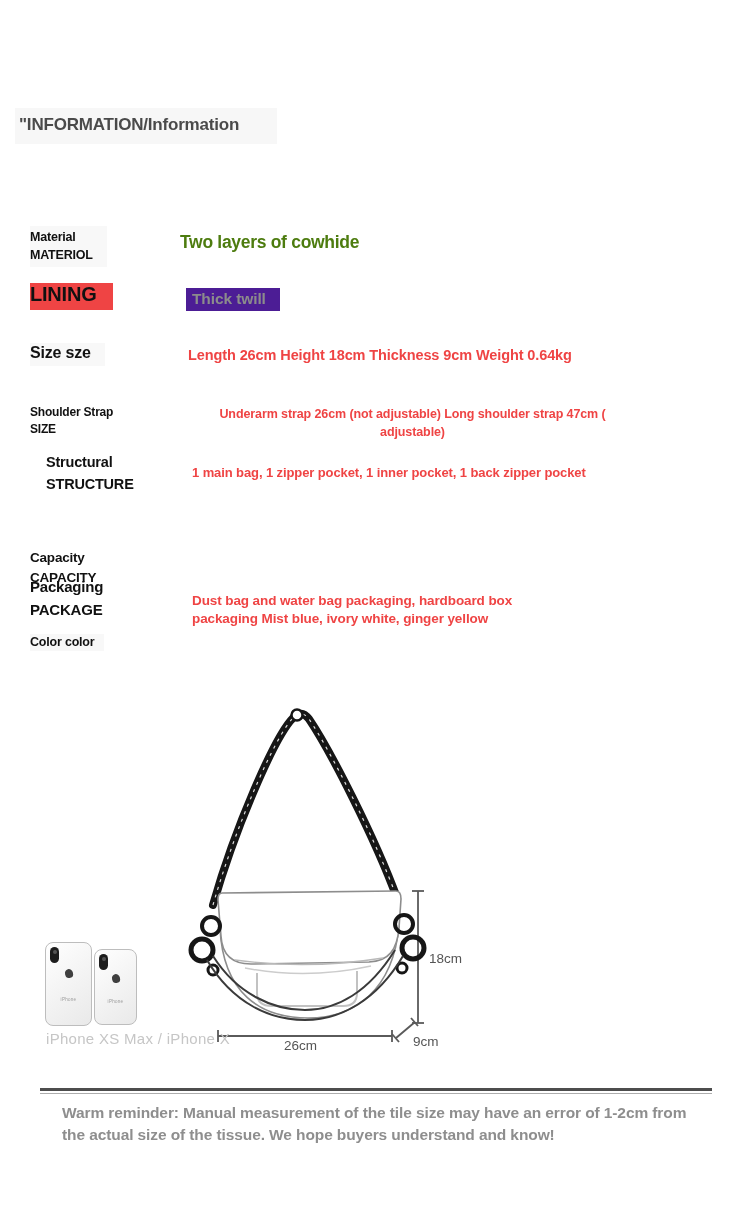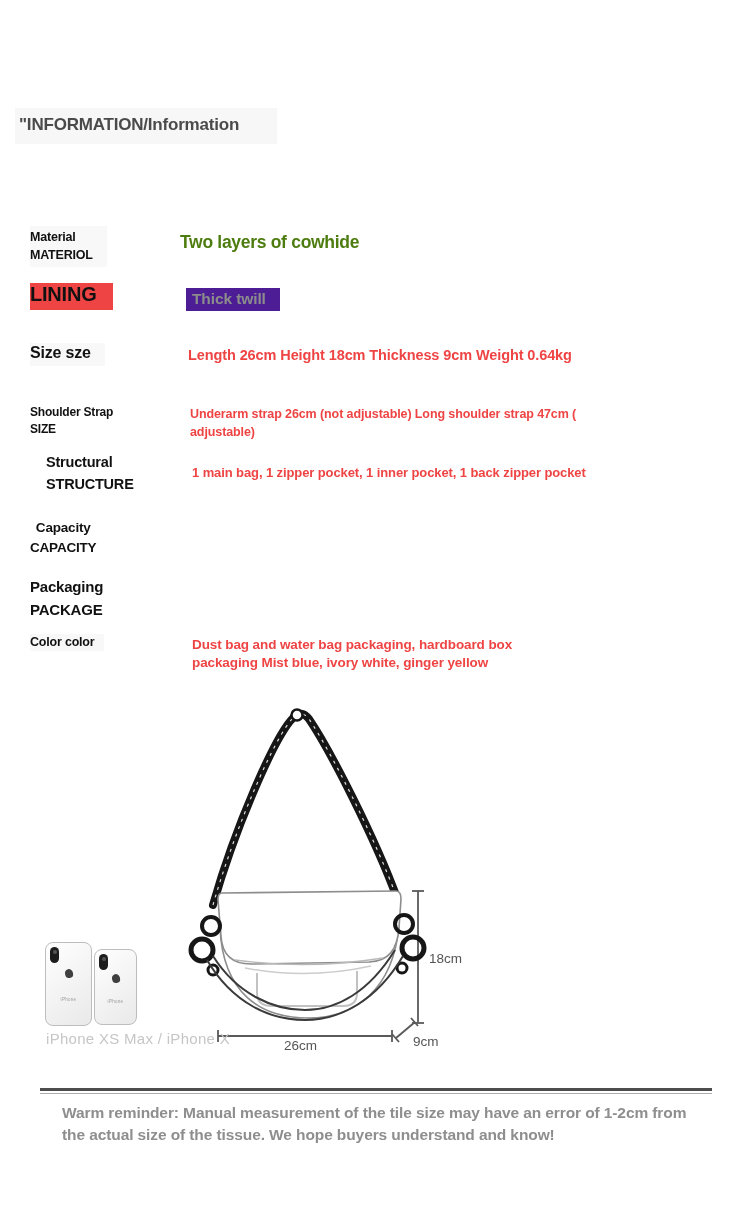--- a/index.html
+++ b/index.html
@@ -16,27 +16,27 @@
   .spec-label span:empty{display:none;}
   .spec-value{position:absolute;left:190px;font-weight:bold;color:#ef4444;letter-spacing:-0.1px;}
 
   .r1-label{top:226px;font-size:12.5px;line-height:1.45;background:#f8f8f8;padding:2px 14px 3px 0;}
   .r1-value{top:232px;left:180px;font-size:17.5px;color:#4d7c0f;letter-spacing:-0.3px;}
   .r2-label{top:283px;font-size:20px;background:#ef4444;padding:0 16px 4px 0;}
   .r2-value{top:288px;left:186px;font-size:15.5px;color:#8c8c8c;background:#4c1d95;padding:2px 14px 3px 6px;}
   .r3-label{top:343px;font-size:16px;background:#f8f8f8;padding:1px 14px 4px 0;}
   .r3-value{top:347px;left:188px;font-size:14.5px;}
   .r4-label{top:404px;font-size:12px;line-height:1.4;}
-  .r4-value{top:406px;font-size:12.5px;width:445px;line-height:1.4;}
+  .r4-value{top:406px;font-size:12.5px;width:445px;line-height:1.4;text-align:center;}
   .r5-label{top:452px;font-size:14.5px;line-height:1.5;margin-left:16px;}
   .r5-value{top:465px;left:192px;font-size:13px;}
-  .r6-label{top:518px;font-size:13.5px;line-height:1.5;text-align:center;}
+  .r6-label{top:548px;font-size:13.5px;line-height:1.5;}
   .r6-value{top:526px;left:191px;font-size:13.5px;}
   .r7-label{top:576px;font-size:15px;line-height:1.5;}
-  .r7-value{top:592px;left:192px;font-size:13.5px;max-width:350px;line-height:1.35;margin-top:44px;}
+  .r7-value{top:592px;left:192px;font-size:13.5px;max-width:350px;line-height:1.35;}
   .r8-label{top:634px;font-size:12.5px;background:#f8f8f8;padding:1px 10px 2px 0;}
 
   
   .bag-svg{position:absolute;left:175px;top:688px;width:300px;height:390px;}
 
   
   .dim-label{position:absolute;font-size:13.5px;color:#555;}
   .dim-18{left:429px;top:951px;text-align:right;}
   .dim-26{left:284px;top:1038px;}
   .dim-9{left:413px;top:1034px;}

